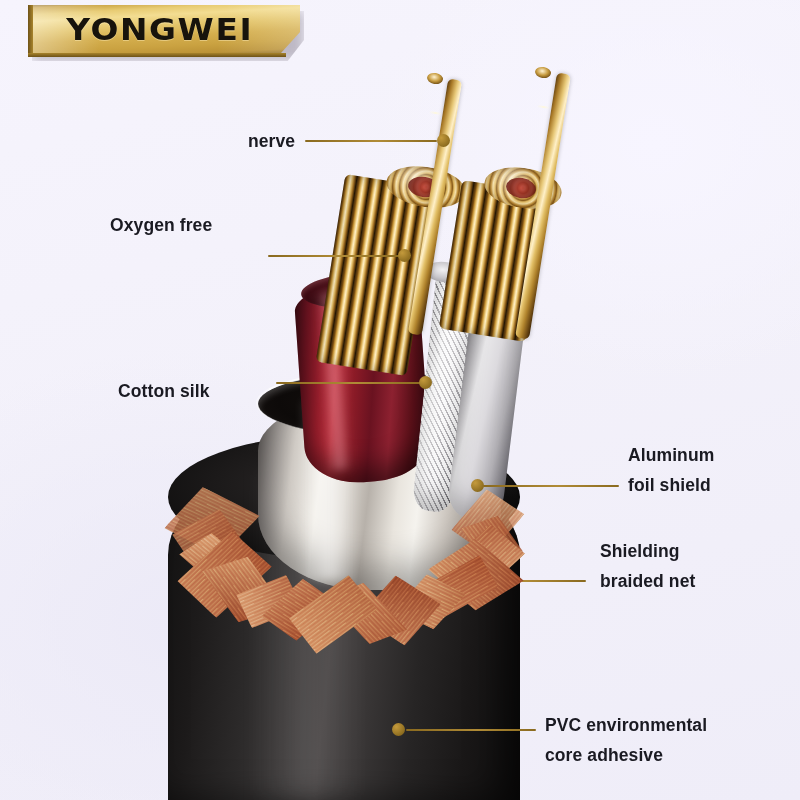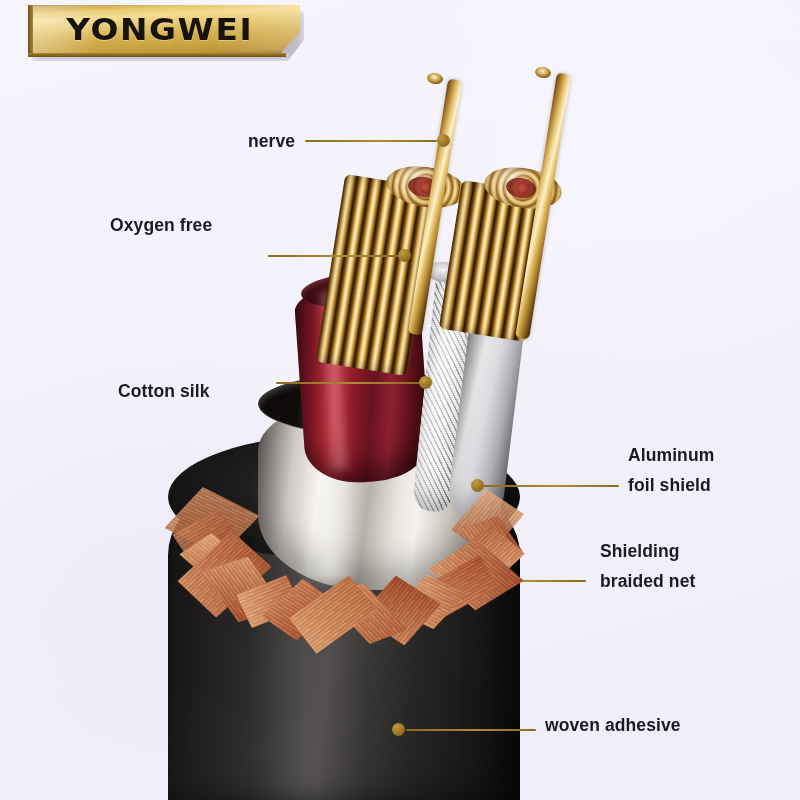--- a/index.html
+++ b/index.html
@@ -383,19 +383,20 @@
       </div>
       <div class="leader" style="left: 483px; top: 485px; width: 136px;"></div>
       <div class="dot" style="left: 471px; top: 479px;"></div>
       <div class="label " style="left: 600px; top: 536px;">
         <span class="ln">Shielding</span>
         <span class="ln">braided net</span>
       </div>
       <div class="leader" style="left: 452px; top: 580px; width: 134px;"></div>
       <div class="dot" style="left: 438px; top: 574px;"></div>
       <div class="label " style="left: 545px; top: 710px;">
-        <span class="ln">woven adhesive</span>
+        <span class="ln">PVC environmental</span>
+        <span class="ln">core adhesive</span>
       </div>
       <div class="leader" style="left: 406px; top: 729px; width: 130px;"></div>
       <div class="dot" style="left: 392px; top: 723px;"></div>
     </div>
 
 </div>
 
 </body></html>

